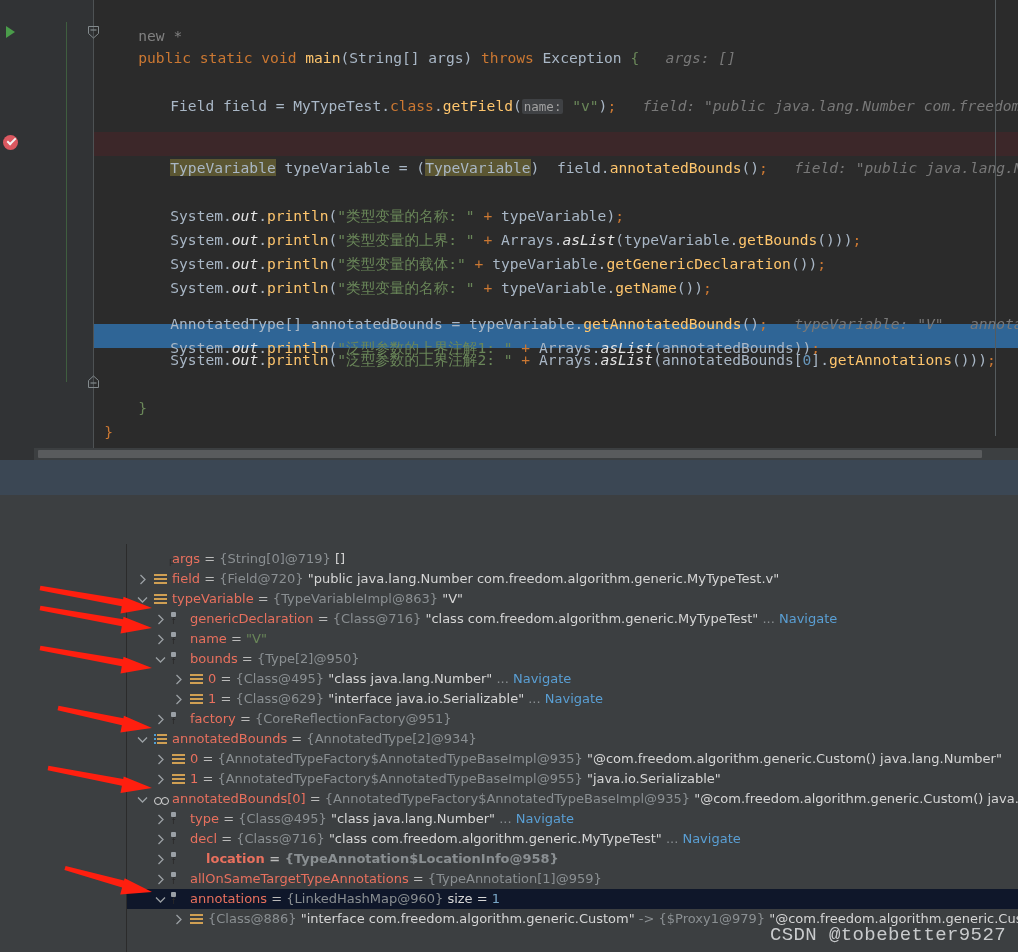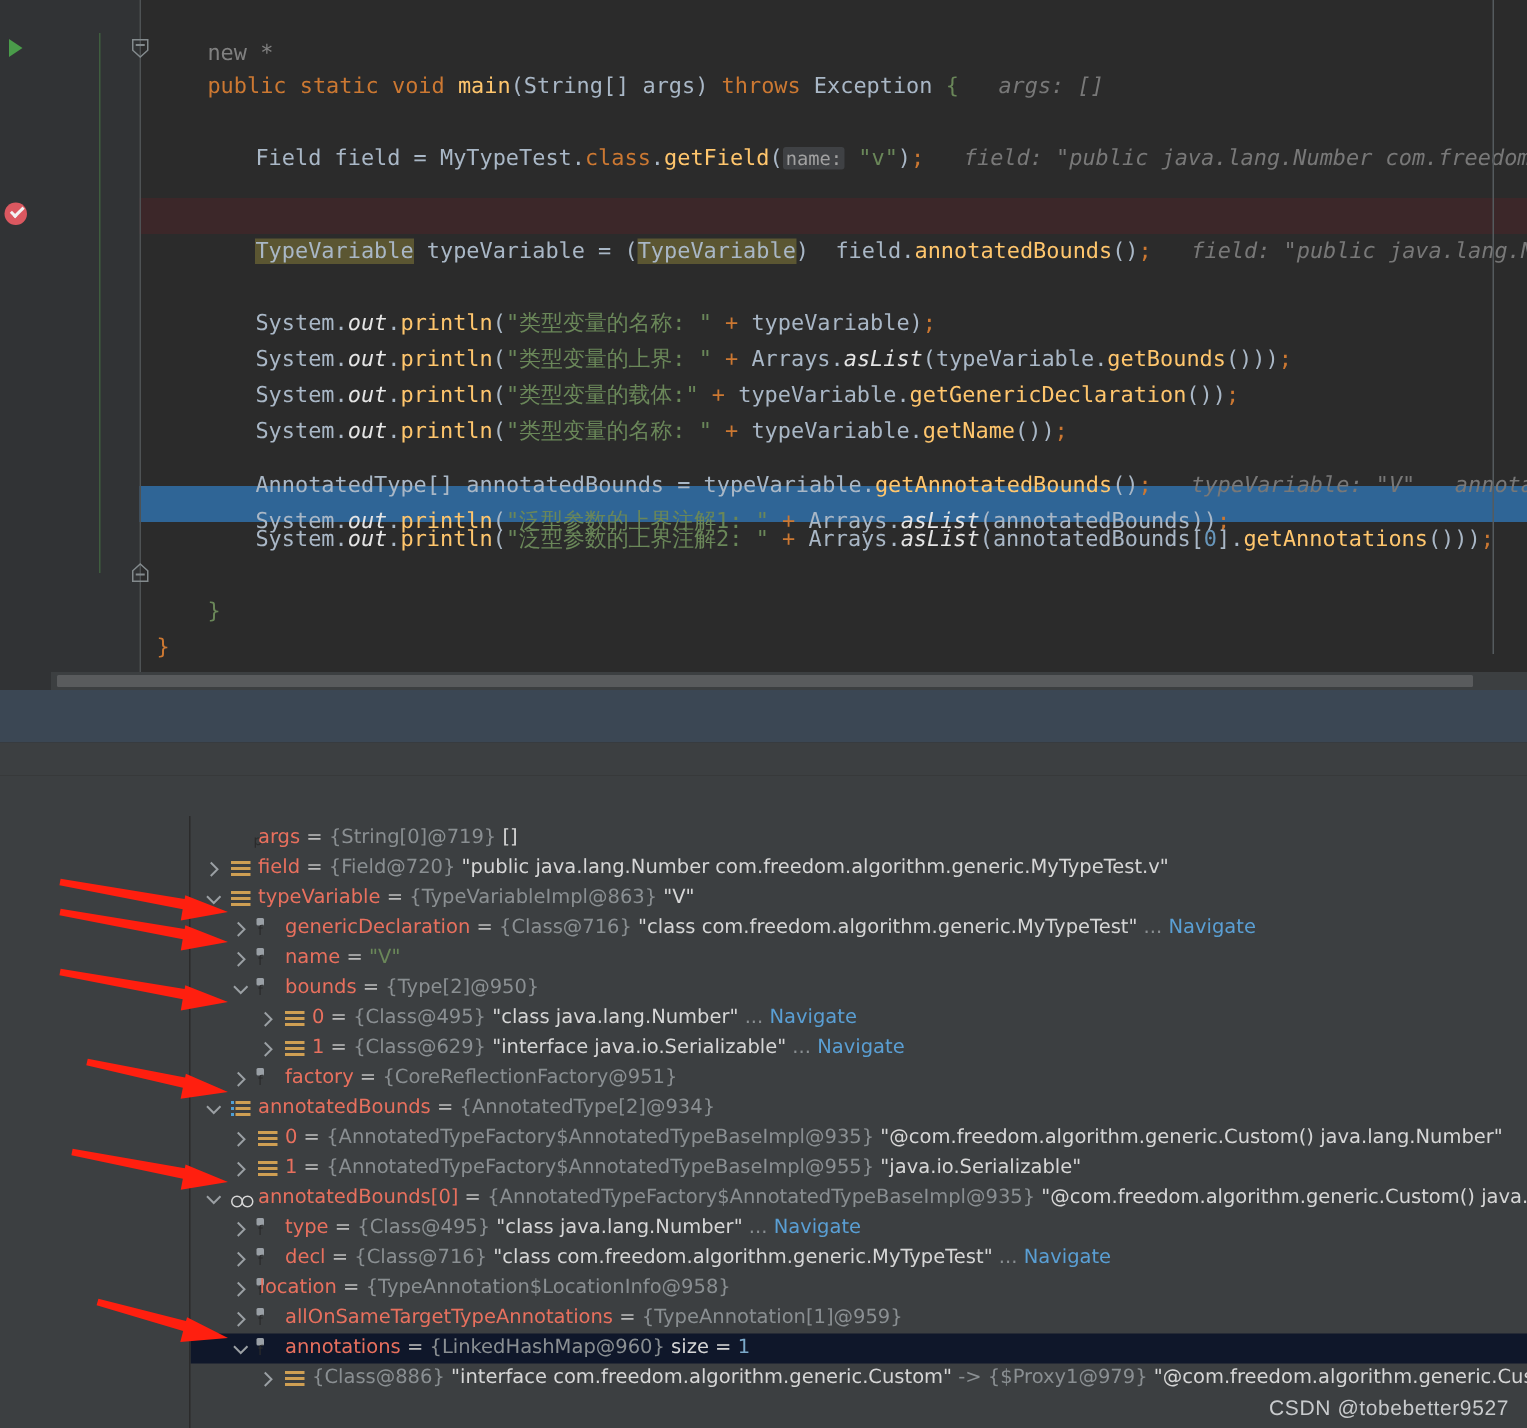--- a/index.html
+++ b/index.html
@@ -99,22 +99,22 @@
   .ico-arr u{position:absolute;left:0;width:2px;height:2px;background:#4f9fd4;}
   .ico-glass{position:relative;}
   .ico-glass i{position:absolute;top:4px;width:6px;height:6px;border:1.6px solid #d6d6d6;border-radius:50%;}
 
   .twist svg{display:block;}
 
   
   .arrows{position:absolute;left:0;top:0;width:1018px;height:952px;pointer-events:none;}
 
   
-  .wm{position:absolute;right:12px;bottom:6px;font-size:14px;color:#c9cbcd;
-      font-family:Liberation Sans, sans-serif;letter-spacing:.4px;}
+  .wm{position:absolute;right:12px;bottom:6px;font-size:19px;color:#c9cbcd;
+      font-family:Liberation Mono, monospace;letter-spacing:.4px;}
 </style>
 </head>
 <body>
 
 <div class="app">
 
   <div class="editor">
 
     <div class="row-bp" style="top:132px;"></div>
     <div class="row-sel" style="top:324px;"></div>
@@ -352,21 +352,21 @@
         <span style="position:absolute;left:45px;top:0;width:15px;height:20px;"><span class="vico-in ico-f vico" style="width: 13px; height: 13px; top: 4px; left: 0px;"><b></b></span></span>
         <span class="tlabel" style="left:63px;"><span class="vname">decl</span><span class="veq"> = </span><span class="vref">{Class@716}</span><span class="vstr"> "class com.freedom.algorithm.generic.MyTypeTest"</span><span class="vdots"> ... </span><span class="vnav">Navigate</span></span>
       </div>
       <div class="trow" style="top: 305px;">
         <span class="twist" style="left:28px;top:5px;">
           <svg width="11" height="11" viewBox="0 0 11 11">
             <path d="M3.5 1 L8 5.5 L3.5 10" fill="none" stroke="#9ba0a4" stroke-width="1.3"></path>
           </svg>
         </span>
         <span style="position:absolute;left:45px;top:0;width:15px;height:20px;"><span class="vico-in ico-f vico" style="width: 13px; height: 13px; top: 4px; left: 0px;"><b></b></span></span>
-        <span class="tlabel" style="left:46px;"><span class="vname">location</span><span class="veq"> = </span><span class="vref">{TypeAnnotation$LocationInfo@958}</span></span>
+        <span class="tlabel" style="left:79px;font-weight:bold;"><span class="vname">location</span><span class="veq"> = </span><span class="vref">{TypeAnnotation$LocationInfo@958}</span></span>
       </div>
       <div class="trow" style="top: 325px;">
         <span class="twist" style="left:28px;top:5px;">
           <svg width="11" height="11" viewBox="0 0 11 11">
             <path d="M3.5 1 L8 5.5 L3.5 10" fill="none" stroke="#9ba0a4" stroke-width="1.3"></path>
           </svg>
         </span>
         <span style="position:absolute;left:45px;top:0;width:15px;height:20px;"><span class="vico-in ico-f vico" style="width: 13px; height: 13px; top: 4px; left: 0px;"><b></b></span></span>
         <span class="tlabel" style="left:63px;"><span class="vname">allOnSameTargetTypeAnnotations</span><span class="veq"> = </span><span class="vref">{TypeAnnotation[1]@959}</span></span>
       </div>

